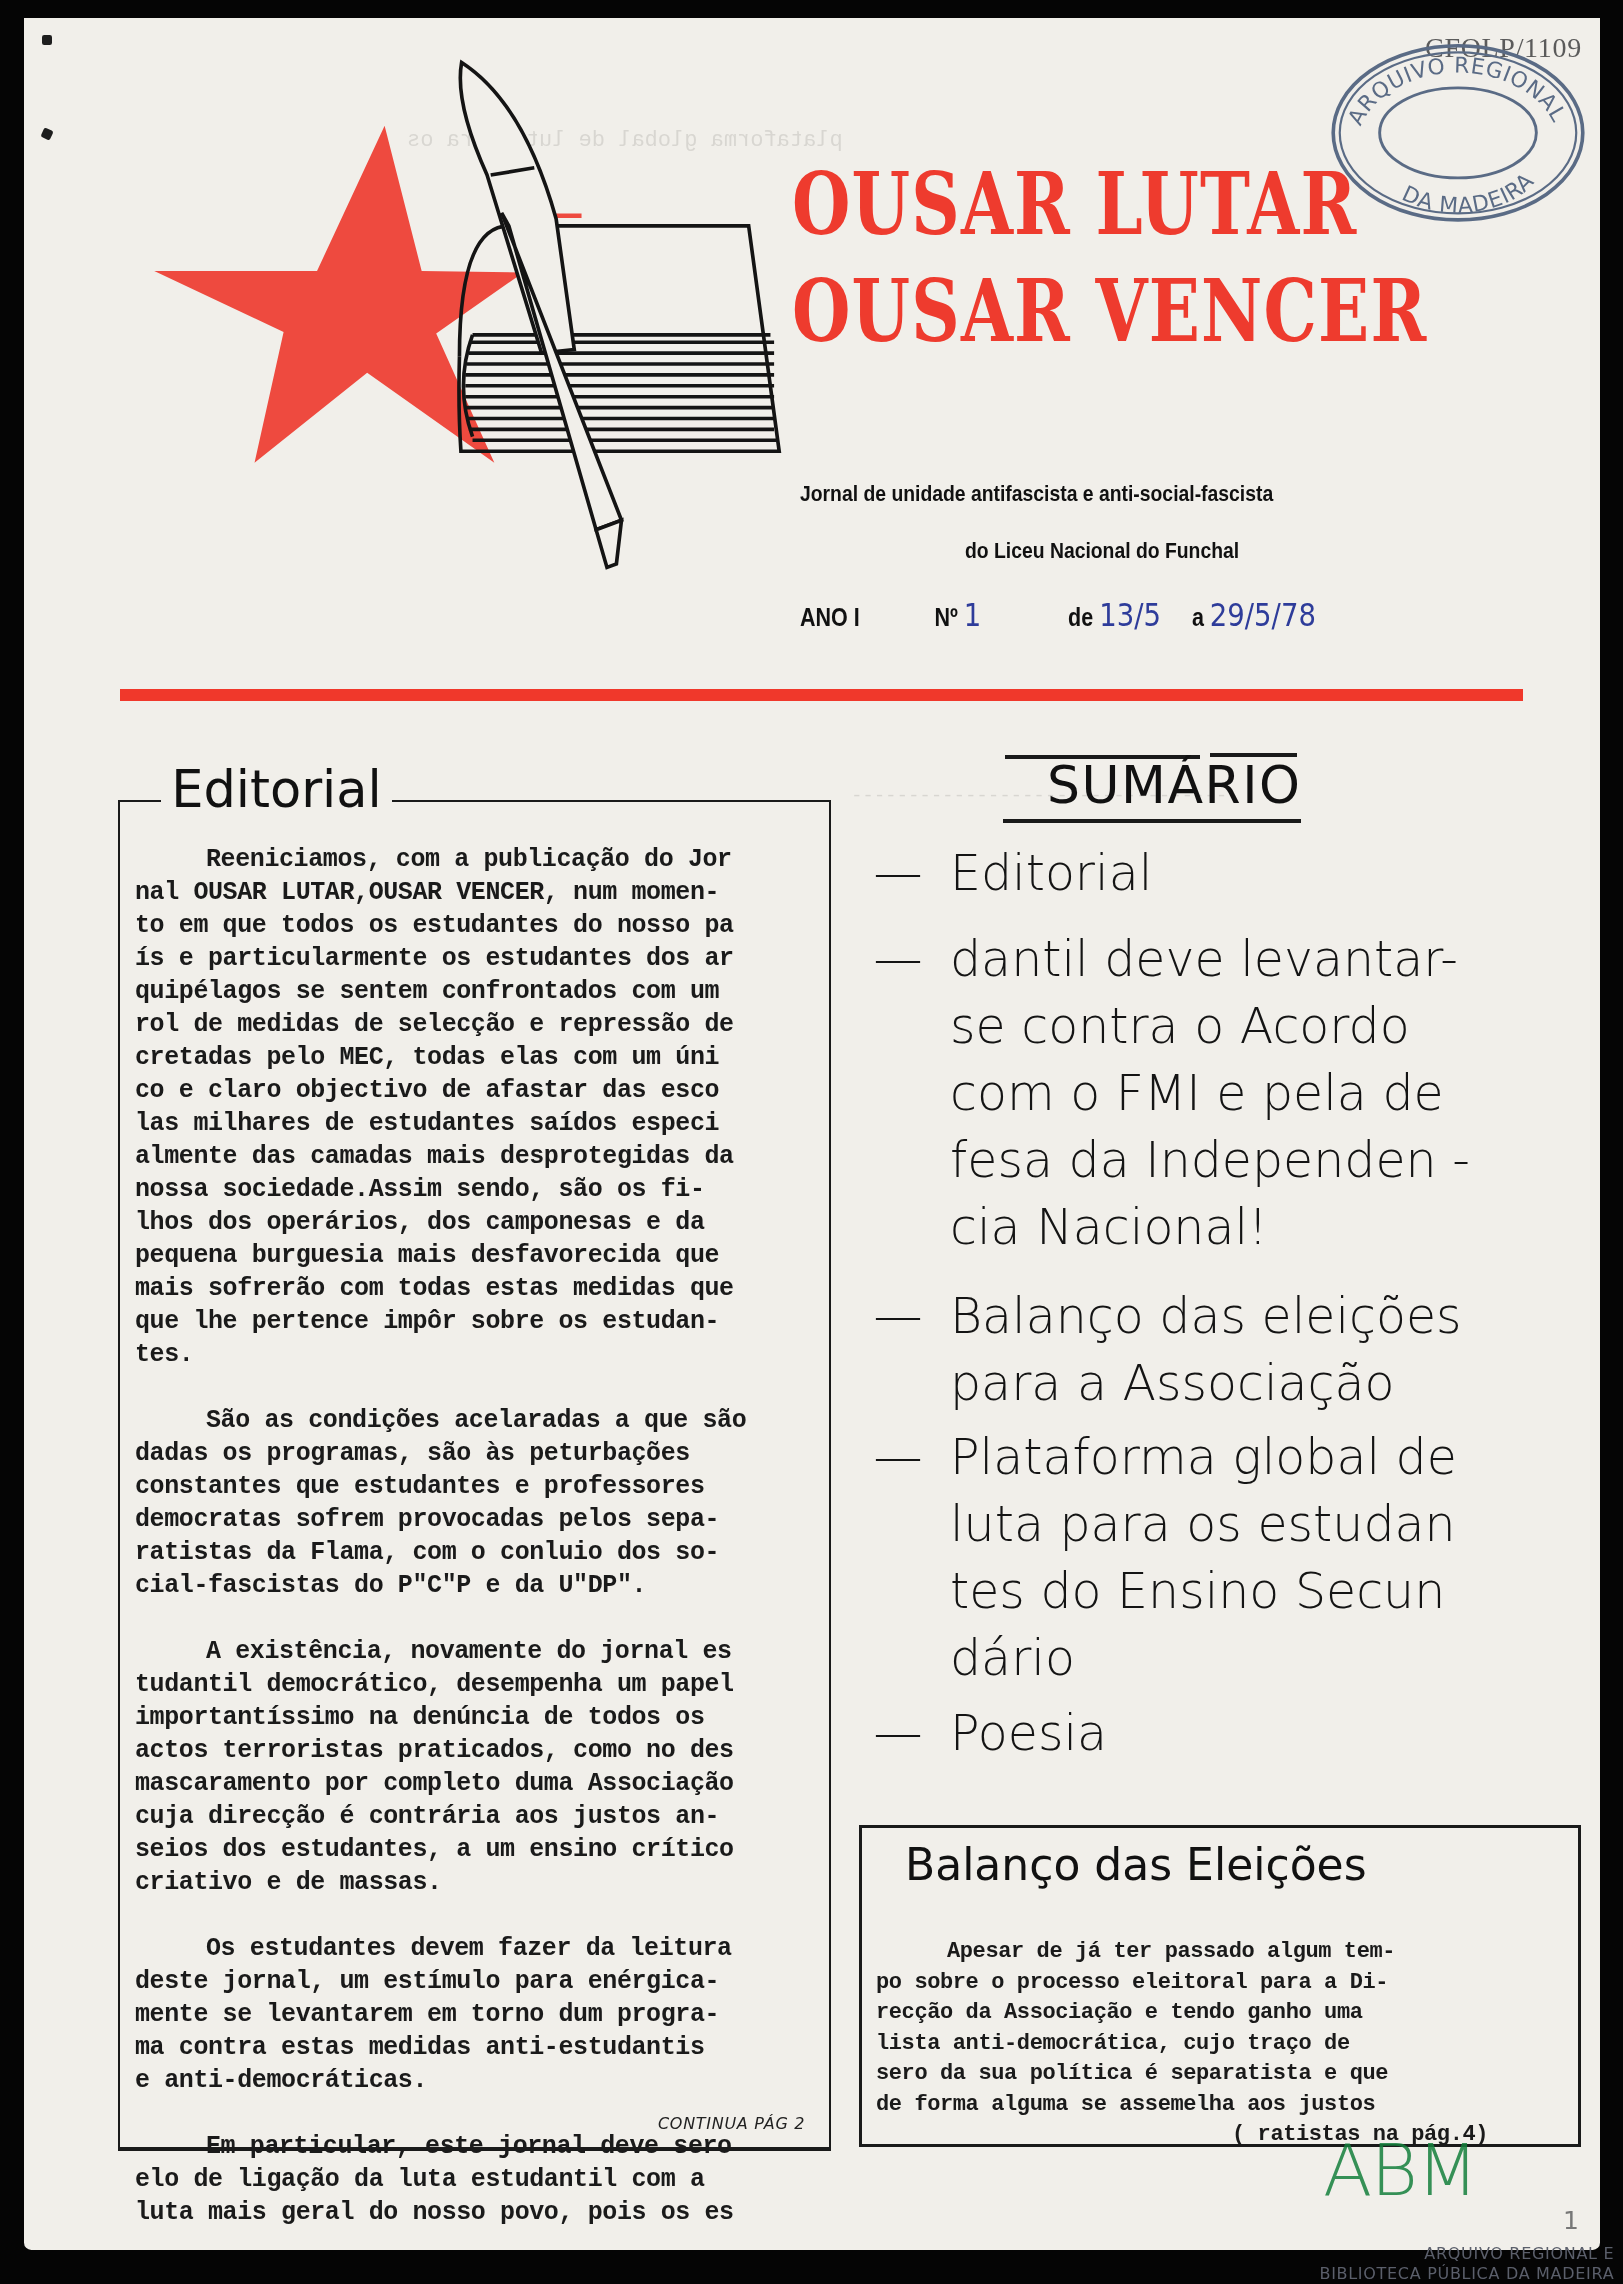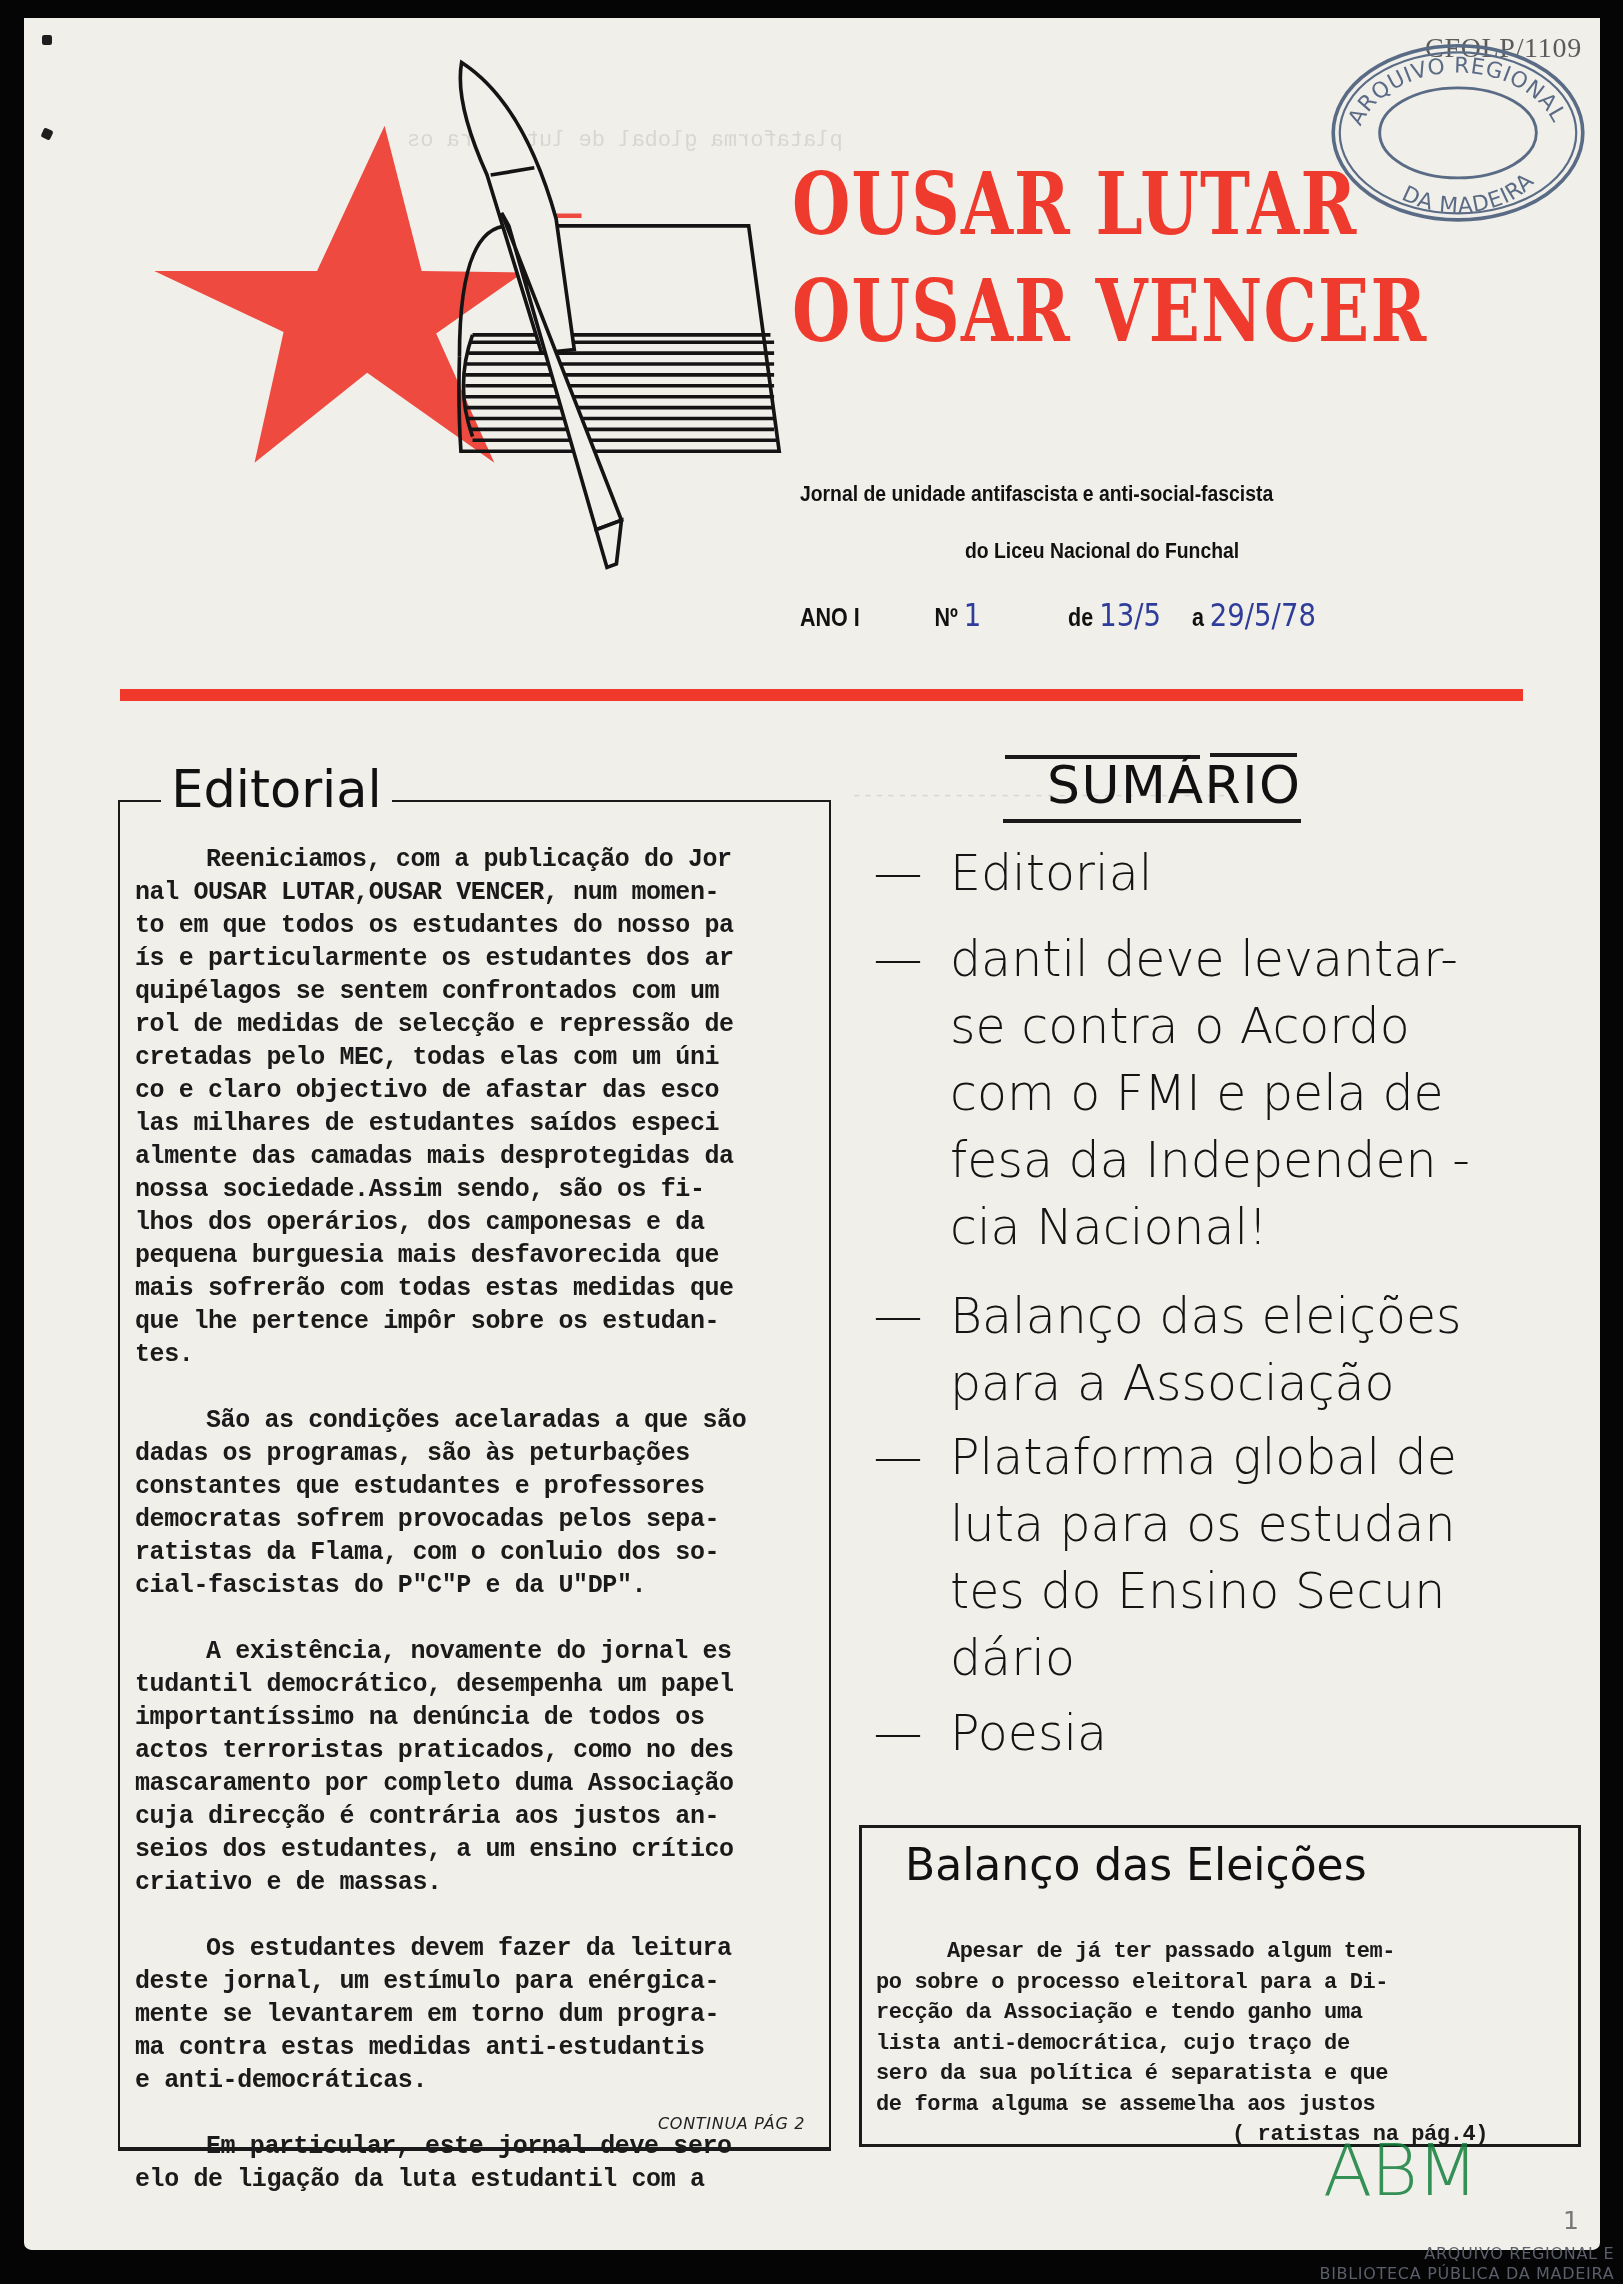--- a/index.html
+++ b/index.html
@@ -184,20 +184,21 @@
   <p>
     <span class="line ind">Os estudantes devem fazer da leitura</span>
     <span class="line">deste jornal, um estímulo para enérgica-</span>
     <span class="line">mente se levantarem em torno dum progra-</span>
     <span class="line">ma contra estas medidas anti-estudantis</span>
     <span class="line">e anti-democráticas.</span>
   </p>
   <p style="margin-bottom:0;">
     <span class="line ind">Em particular, este jornal deve sero</span>
     <span class="line">elo de ligação da luta estudantil com  a</span>
+    <span class="line">luta mais geral do nosso povo, pois os es</span>
   </p>
 </div>
 <div class="note-hand" style="left:658px; top:2114px;">CONTINUA PÁG 2</div>
 
 <div class="sum-rule" style="left:1005px; top:755px; width:195px;"></div>
 <div class="sum-rule" style="left:1210px; top:753px; width:87px;"></div>
 <div class="sum-title">SUMÁRIO</div>
 <div class="sum-rule" style="left:1003px; top:819px; width:298px;"></div>
 
 <div class="sum-list">

